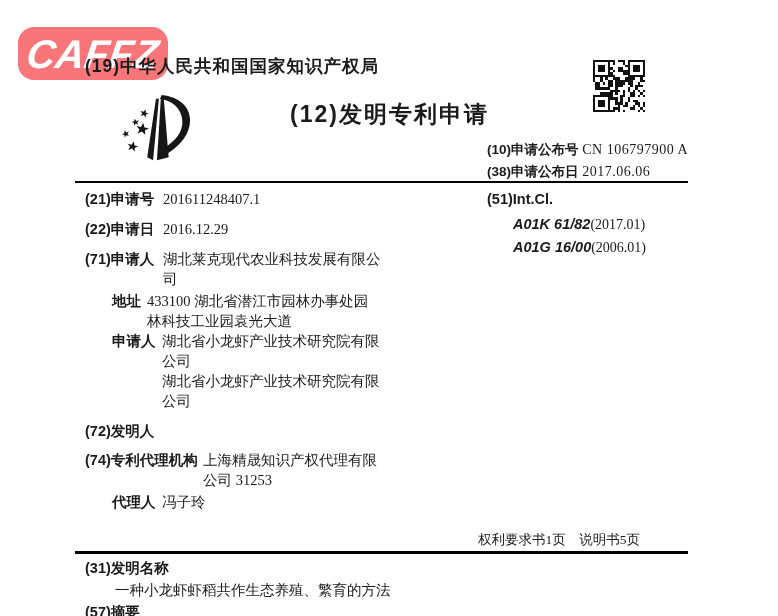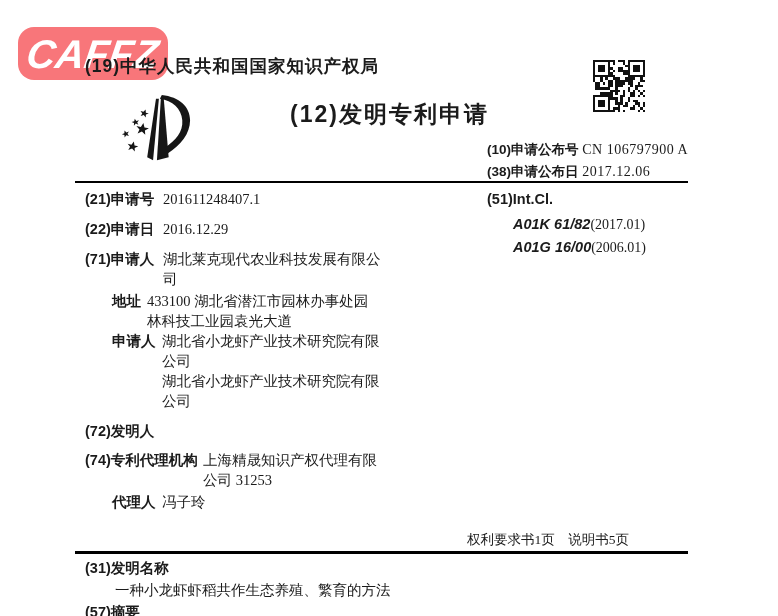--- a/index.html
+++ b/index.html
@@ -58,21 +58,21 @@
   .val-addr { width:235px; }
   .val-agency { width:178px; }
   
   .col-right { position:absolute; left:487px; top:189px; font-size:14.5px; line-height:20px; }
   .intcl { font-weight:bold; white-space:nowrap; }
   .cls-list { margin-top:4px; padding-left:26px; }
   .cls-row { line-height:23px; white-space:nowrap; }
   .cls-code { font-weight:bold; font-style:italic; }
   .cls-ver { font-family:"Liberation Serif", serif; font-size:14px; }
   .pages-note {
-    position:absolute; left:467px; top:531px; font-size:13.5px;
+    position:absolute; left:478px; top:531px; font-size:13.5px;
     font-family:"Liberation Serif", serif; white-space:nowrap;
   }
   
   .bottom { position:absolute; left:85px; top:558px; font-size:14.5px; line-height:20px; }
   .bottom .blbl { font-weight:bold; white-space:nowrap; }
   .bottom .btitle {
     margin-top:2px; padding-left:30px; line-height:21px;
     font-family:"Liberation Serif", serif; white-space:nowrap;
   }
   .bottom .babs { margin-top:1px; }
@@ -343,21 +343,21 @@
       <div class="qm" style="grid-area: 21 / 19;"></div>
       <div class="qm" style="grid-area: 21 / 21;"></div>
     </div>
 
   <div class="pub-row r1">
     <span class="lbl">(10)申请公布号</span>
     <span class="val">CN 106797900 A</span>
   </div>
   <div class="pub-row r2">
     <span class="lbl">(38)申请公布日</span>
-    <span class="val">2017.12.06</span>
+    <span class="val">2017.06.06</span>
   </div>
 
   <div class="hline l1"></div>
 
   <div class="col-left">
     <div class="row mb10">
       <span class="lbl lbl-a">(21)申请号</span>
       <span class="val">201611248407.1</span>
     </div>
     <div class="row mb10">

